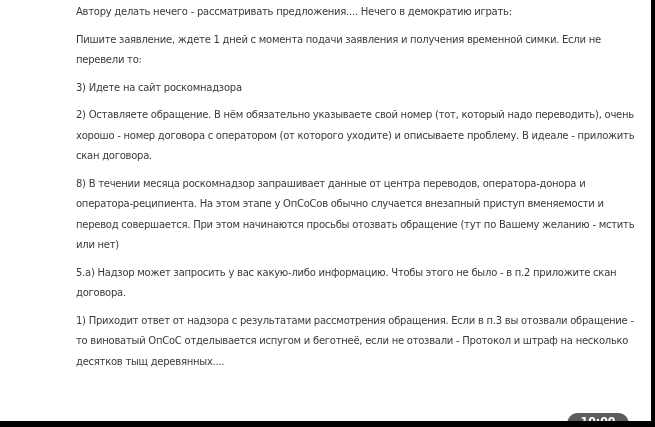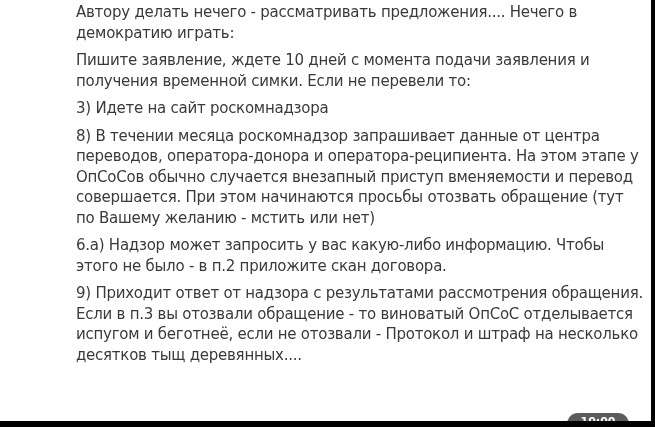--- a/index.html
+++ b/index.html
@@ -9,40 +9,41 @@
     font-family: "DejaVu Sans", sans-serif;
   }
   .viewport {
     position: absolute; left: 0; top: 0;
     width: 651px; height: 421px;
     background: #ffffff; overflow: hidden;
   }
   .message {
     position: absolute; left: 76px; top: 2px; width: 568px;
     color: #3a3a3a;
-    font-size: 15px;
+    font-size: 10px;
     line-height: 20.5px;
     letter-spacing: -0.25px;
     filter: blur(0.25px);
   }
   .message p { margin: 0 0 7px 0; }
   .badge {
     position: absolute; left: 567px; top: 413px;
     width: 62px; height: 22px; border-radius: 11px;
     background: #5c5c5c; color: #ffffff;
     font-size: 11px; line-height: 18px; text-align: center;
     font-weight: bold;
   }
 </style>
 </head>
 <body>
 
 <div class="viewport">
   <div class="message">
     <p>Автору делать нечего - рассматривать предложения.... Нечего в демократию играть:</p>
-    <p>Пишите заявление, ждете 10 дней с момента подачи заявления и получения временной симки. Если не перевели то:</p>
+    <p>Пишите заявление, ждете 1 дней с момента подачи заявления и получения временной симки. Если не перевели то:</p>
     <p>3) Идете на сайт роскомнадзора</p>
+    <p>2) Оставляете обращение. В нём обязательно указываете свой номер (тот, который надо переводить), очень хорошо - номер договора с оператором (от которого уходите) и описываете проблему. В идеале - приложить скан договора.</p>
     <p>8) В течении месяца роскомнадзор запрашивает данные от центра переводов, оператора-донора и оператора-реципиента. На этом этапе у ОпСоСов обычно случается внезапный приступ вменяемости и перевод совершается. При этом начинаются просьбы отозвать обращение (тут по Вашему желанию - мстить или нет)</p>
-    <p>6.а) Надзор может запросить у вас какую-либо информацию. Чтобы этого не было - в п.2 приложите скан договора.</p>
-    <p>9) Приходит ответ от надзора с результатами рассмотрения обращения. Если в п.3 вы отозвали обращение - то виноватый ОпСоС отделывается испугом и беготнеё, если не отозвали - Протокол и штраф на несколько десятков тыщ деревянных....</p>
+    <p>5.а) Надзор может запросить у вас какую-либо информацию. Чтобы этого не было - в п.2 приложите скан договора.</p>
+    <p>1) Приходит ответ от надзора с результатами рассмотрения обращения. Если в п.3 вы отозвали обращение - то виноватый ОпСоС отделывается испугом и беготнеё, если не отозвали - Протокол и штраф на несколько десятков тыщ деревянных....</p>
   </div>
   <div class="badge">10:00</div>
 </div>
 
 </body></html>

